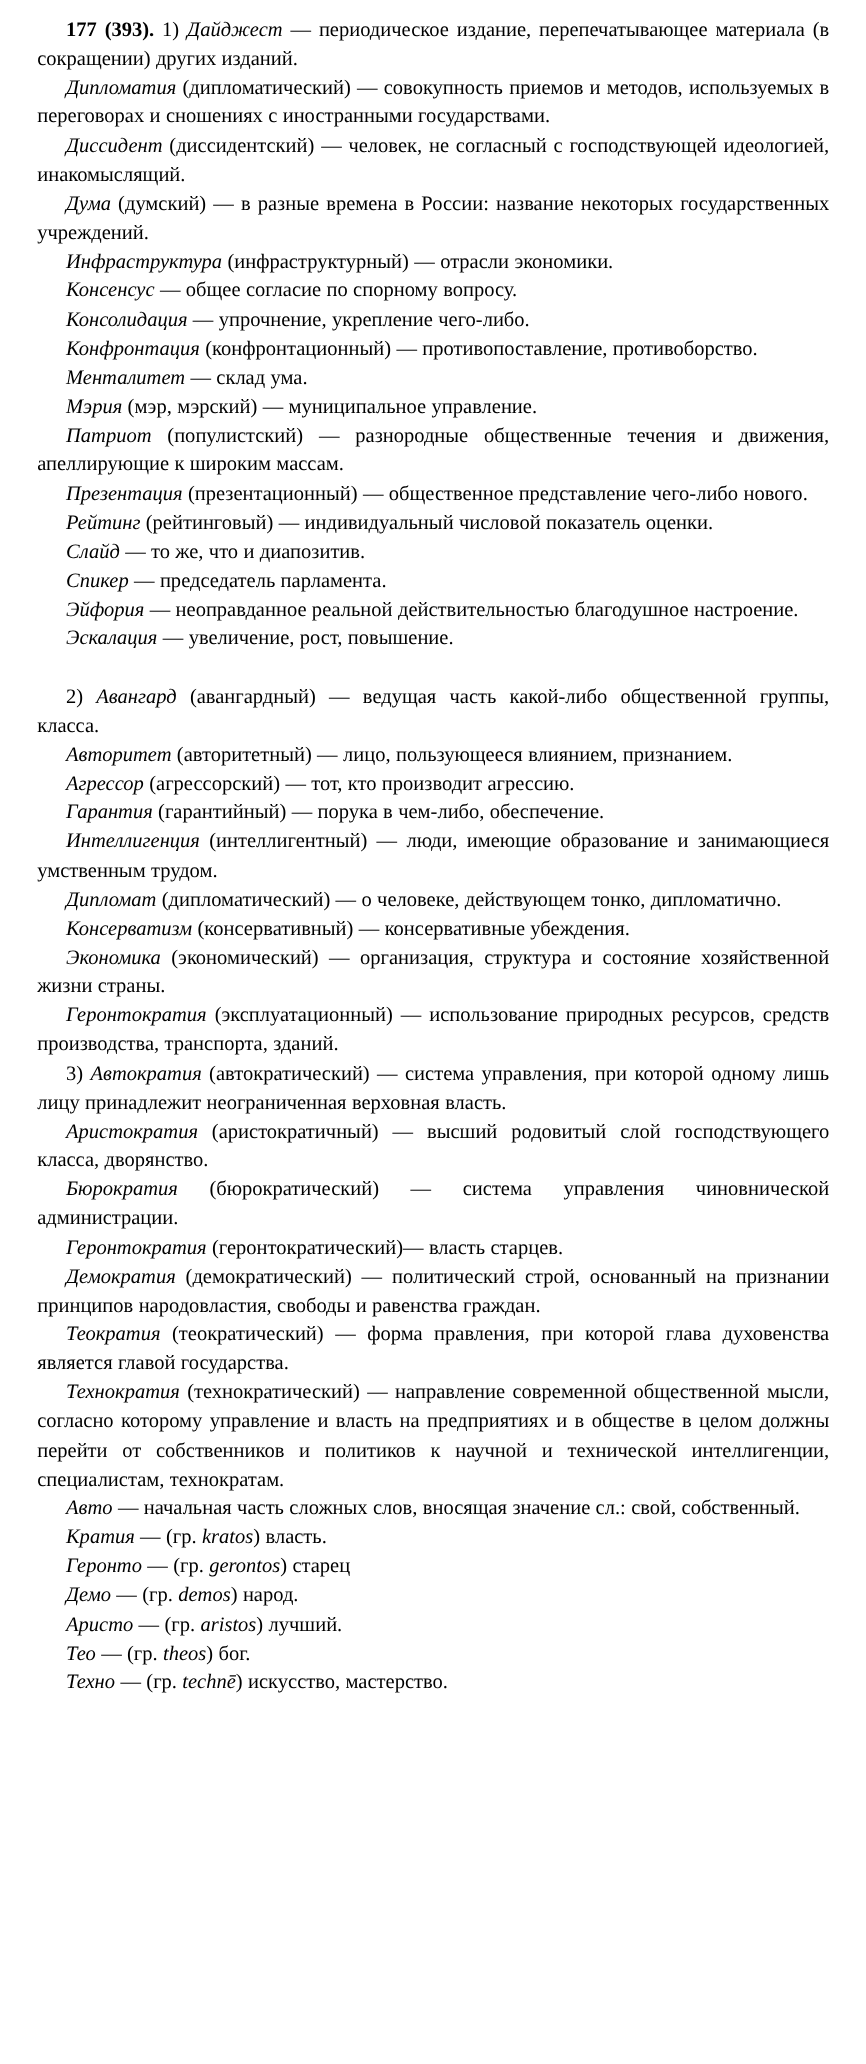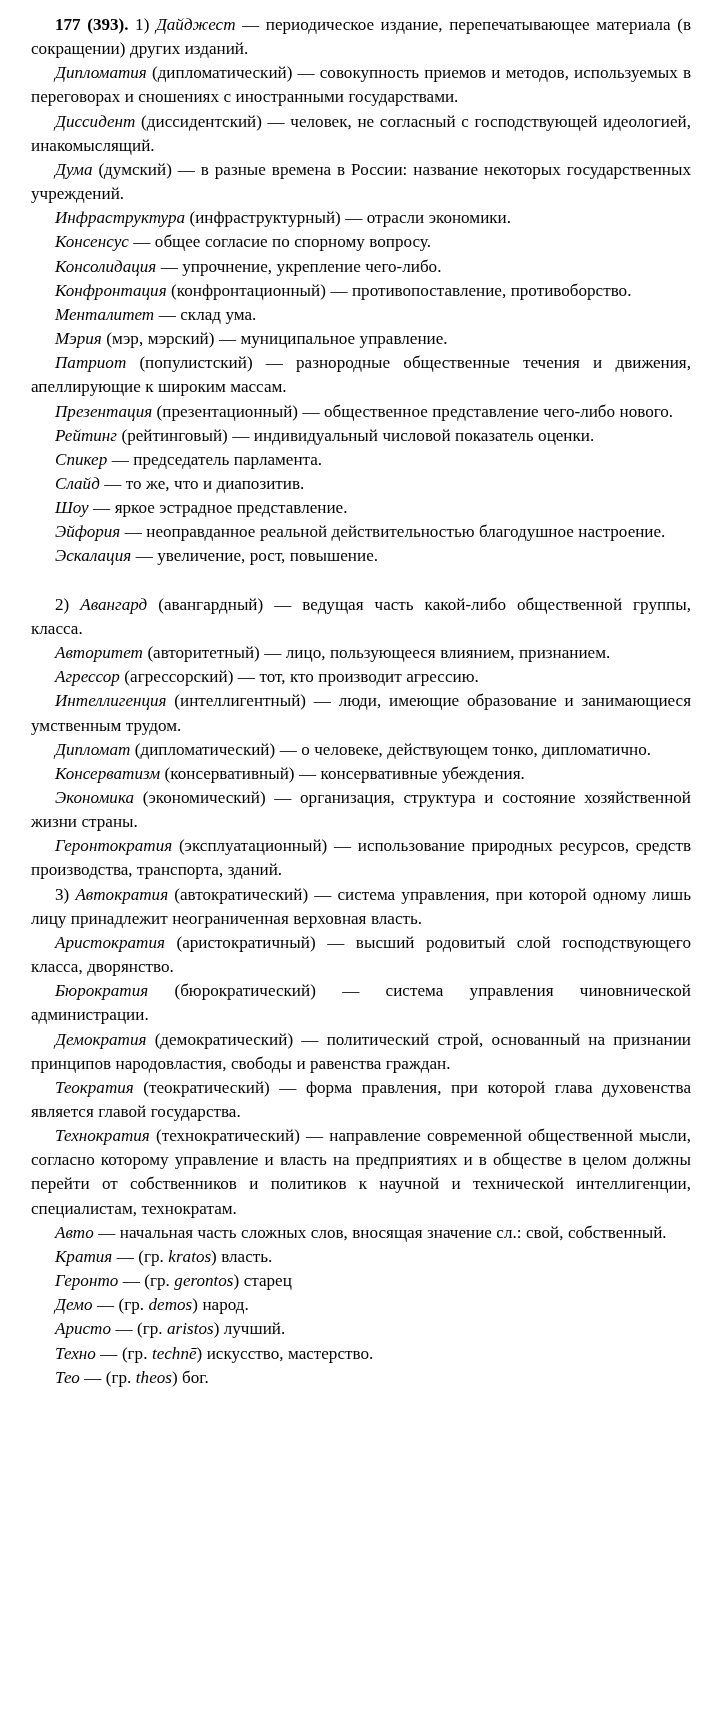--- a/index.html
+++ b/index.html
@@ -63,41 +63,42 @@
       <p class="para"><span class="ital">Дума</span><span> (думский) — в разные времена в России: название некоторых государственных учреждений.</span></p>
       <p class="para"><span class="ital">Инфраструктура</span><span> (инфраструктурный) — отрасли экономики.</span></p>
       <p class="para"><span class="ital">Консенсус</span><span> — общее согласие по спорному вопросу.</span></p>
       <p class="para"><span class="ital">Консолидация</span><span> — упрочнение, укрепление чего-либо.</span></p>
       <p class="para"><span class="ital">Конфронтация</span><span> (конфронтационный) — противопоставление, противоборство.</span></p>
       <p class="para"><span class="ital">Менталитет</span><span> — склад ума.</span></p>
       <p class="para"><span class="ital">Мэрия</span><span> (мэр, мэрский) — муниципальное управление.</span></p>
       <p class="para"><span class="ital">Патриот</span><span> (популистский) — разнородные общественные течения и движения, апеллирующие к широким массам.</span></p>
       <p class="para"><span class="ital">Презентация</span><span> (презентационный) — общественное представление чего-либо нового.</span></p>
       <p class="para"><span class="ital">Рейтинг</span><span> (рейтинговый) — индивидуальный числовой показатель оценки.</span></p>
+      <p class="para"><span class="ital">Слайд</span><span> — то же, что и диапозитив.</span></p>
       <p class="para"><span class="ital">Спикер</span><span> — председатель парламента.</span></p>
-      <p class="para"><span class="ital">Слайд</span><span> — то же, что и диапозитив.</span></p>
-      <p class="para"><span class="ital">Шоу</span><span> — яркое эстрадное представление.</span></p>
       <p class="para"><span class="ital">Эйфория</span><span> — неоправданное реальной действительностью благодушное настроение.</span></p>
       <p class="para"><span class="ital">Эскалация</span><span> — увеличение, рост, повышение.</span></p>
       <span class="spacer"></span>
       <p class="para"><span>2) </span><span class="ital">Авангард</span><span> (авангардный) — ведущая часть какой-либо общественной группы, класса.</span></p>
       <p class="para"><span class="ital">Авторитет</span><span> (авторитетный) — лицо, пользующееся влиянием, признанием.</span></p>
       <p class="para"><span class="ital">Агрессор</span><span> (агрессорский) — тот, кто производит агрессию.</span></p>
+      <p class="para"><span class="ital">Гарантия</span><span> (гарантийный) — порука в чем-либо, обеспечение.</span></p>
       <p class="para"><span class="ital">Интеллигенция</span><span> (интеллигентный) — люди, имеющие образование и занимающиеся умственным трудом.</span></p>
       <p class="para"><span class="ital">Дипломат</span><span> (дипломатический) — о человеке, действующем тонко, дипломатично.</span></p>
       <p class="para"><span class="ital">Консерватизм</span><span> (консервативный) — консервативные убеждения.</span></p>
       <p class="para"><span class="ital">Экономика</span><span> (экономический) — организация, структура и состояние хозяйственной жизни страны.</span></p>
       <p class="para"><span class="ital">Геронтократия</span><span> (эксплуатационный) — использование природных ресурсов, средств производства, транспорта, зданий.</span></p>
       <p class="para"><span>3) </span><span class="ital">Автократия</span><span> (автократический) — система управления, при которой одному лишь лицу принадлежит неограниченная верховная власть.</span></p>
       <p class="para"><span class="ital">Аристократия</span><span> (аристократичный) — высший родовитый слой господствующего класса, дворянство.</span></p>
       <p class="para"><span class="ital">Бюрократия</span><span> (бюрократический) — система управления чиновнической администрации.</span></p>
+      <p class="para"><span class="ital">Геронтократия</span><span> (геронтократический)— власть старцев.</span></p>
       <p class="para"><span class="ital">Демократия</span><span> (демократический) — политический строй, основанный на признании принципов народовластия, свободы и равенства граждан.</span></p>
       <p class="para"><span class="ital">Теократия</span><span> (теократический) — форма правления, при которой глава духовенства является главой государства.</span></p>
       <p class="para"><span class="ital">Технократия</span><span> (технократический) — направление современной общественной мысли, согласно которому управление и власть на предприятиях и в обществе в целом должны перейти от собственников и политиков к научной и технической интеллигенции, специалистам, технократам.</span></p>
       <p class="para"><span class="ital">Авто</span><span> — начальная часть сложных слов, вносящая значение сл.: свой, собственный.</span></p>
       <p class="para"><span class="ital">Кратия</span><span> — (гр. </span><span class="ital">kratos</span><span>) власть.</span></p>
       <p class="para"><span class="ital">Геронто</span><span> — (гр. </span><span class="ital">gerontos</span><span>) старец</span></p>
       <p class="para"><span class="ital">Демо</span><span> — (гр. </span><span class="ital">demos</span><span>) народ.</span></p>
       <p class="para"><span class="ital">Аристо</span><span> — (гр. </span><span class="ital">aristos</span><span>) лучший.</span></p>
+      <p class="para"><span class="ital">Тео</span><span> — (гр. </span><span class="ital">theos</span><span>) бог.</span></p>
       <p class="para"><span class="ital">Техно</span><span> — (гр. </span><span class="ital">technē</span><span>) искусство, мастерство.</span></p>
-      <p class="para"><span class="ital">Тео</span><span> — (гр. </span><span class="ital">theos</span><span>) бог.</span></p>
     </div>
 </div>
 
 </body></html>

